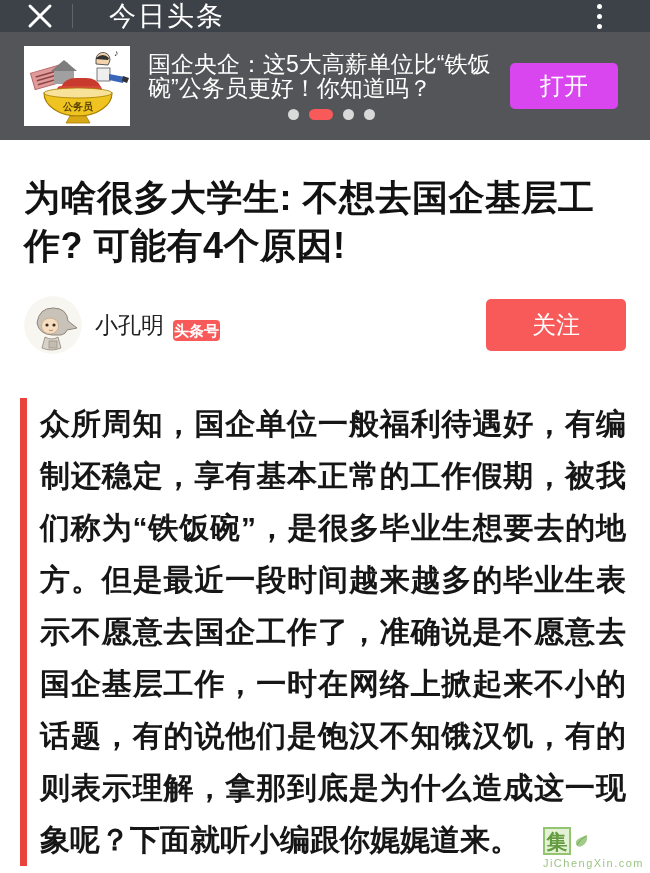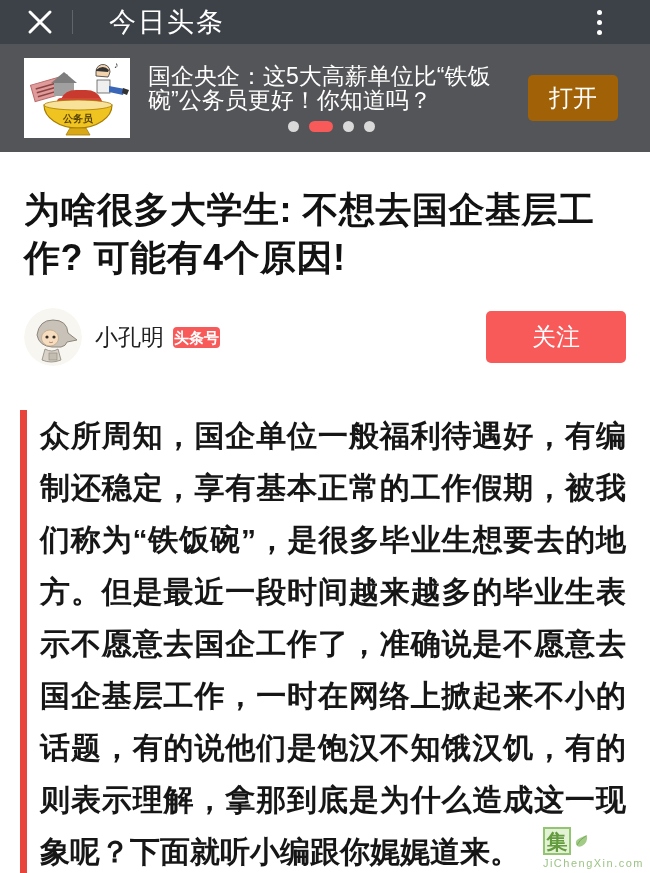--- a/index.html
+++ b/index.html
@@ -1,47 +1,47 @@
 <!DOCTYPE html>
 <html><head>
 <meta charset="utf-8">
 <style>
   * { box-sizing: border-box; margin: 0; padding: 0; }
   html, body { width: 650px; }
   body { font-family: "Liberation Sans", "DejaVu Sans", sans-serif; background: #fff; }
   .page { position: relative; width: 650px; height: 873px; overflow: hidden; background: #fff; }
 
   
-  .topbar { height: 44px; background: #3d4249; display: flex; align-items: center; }
+  .topbar { height: 32px; background: #3d4249; display: flex; align-items: center; }
   .close-btn { margin-left: 26px; width: 28px; height: 28px; display: flex; align-items: center; justify-content: center; cursor: pointer; }
   .topbar-divider { width: 1px; height: 24px; background: #60646b; margin-left: 18px; }
   .app-title { margin-left: 36px; font-size: 27px; color: #ffffff; letter-spacing: 2px; }
   .kebab { margin-left: auto; margin-right: 44px; display: flex; flex-direction: column; gap: 5px; cursor: pointer; padding: 4px; }
   .kebab i { width: 5px; height: 5px; border-radius: 50%; background: #fff; }
 
   
   .banner { height: 108px; background: #545558; display: flex; align-items: center; position: relative; }
   .thumb { width: 106px; height: 80px; margin-left: 24px; background: #fff; flex: none; overflow: hidden; }
   .banner-mid { margin-left: 18px; width: 366px; }
   .banner-text { color: #ffffff; font-size: 23px; line-height: 24px; }
   .dots { display: flex; gap: 10px; justify-content: center; align-items: center; margin-top: 9px; }
   .dot { width: 11px; height: 11px; border-radius: 50%; background: #d9d9d9; }
   .dot.active { width: 24px; border-radius: 7px; background: #f85959; }
-  .open-btn { position: absolute; right: 32px; top: 31px; width: 90px; height: 46px; background: #a16207;
+  .open-btn { position: absolute; right: 32px; top: 31px; width: 108px; height: 46px; background: #d946ef;
               color: #fff; font-size: 24px; border: none; border-radius: 5px; cursor: pointer;
               font-family: inherit; }
 
   
   main { padding: 0 24px; }
   .article-title { margin-top: 34px; font-size: 36px; line-height: 48px; color: #121212; font-weight: 700; letter-spacing: 0.5px; }
 
   .author-row { margin-top: 26px; display: flex; align-items: center; }
   .avatar { width: 58px; height: 58px; border-radius: 50%; overflow: hidden; flex: none; cursor: pointer; }
   .author-info { margin-left: 13px; }
-  .author-line1 { display: flex; align-items: center; }
+  .author-line1 { display: flex; align-items: flex-end; }
   .author-name { font-size: 23px; color: #222; cursor: pointer; }
   .badge { margin-left: 9px; background: #f85959; color: #fff; font-size: 15px; font-weight: 700;
            padding: 3px 1px; border-radius: 4px; line-height: 1; }
   .meta { margin-top: 7px; font-size: 19px; color: #9b9b9b; }
   .meta .sep { margin: 0 6px; }
   .comments { color: #f2645f; cursor: pointer; }
   .follow-btn { margin-left: auto; width: 140px; height: 52px; background: #f85959; color: #fff;
                 font-size: 24px; border: none; border-radius: 5px; cursor: pointer; font-family: inherit; }
 
   .body-quote { margin-top: 44px; margin-left: -4px; border-left: 7px solid #e9443b; padding-left: 13px; }

